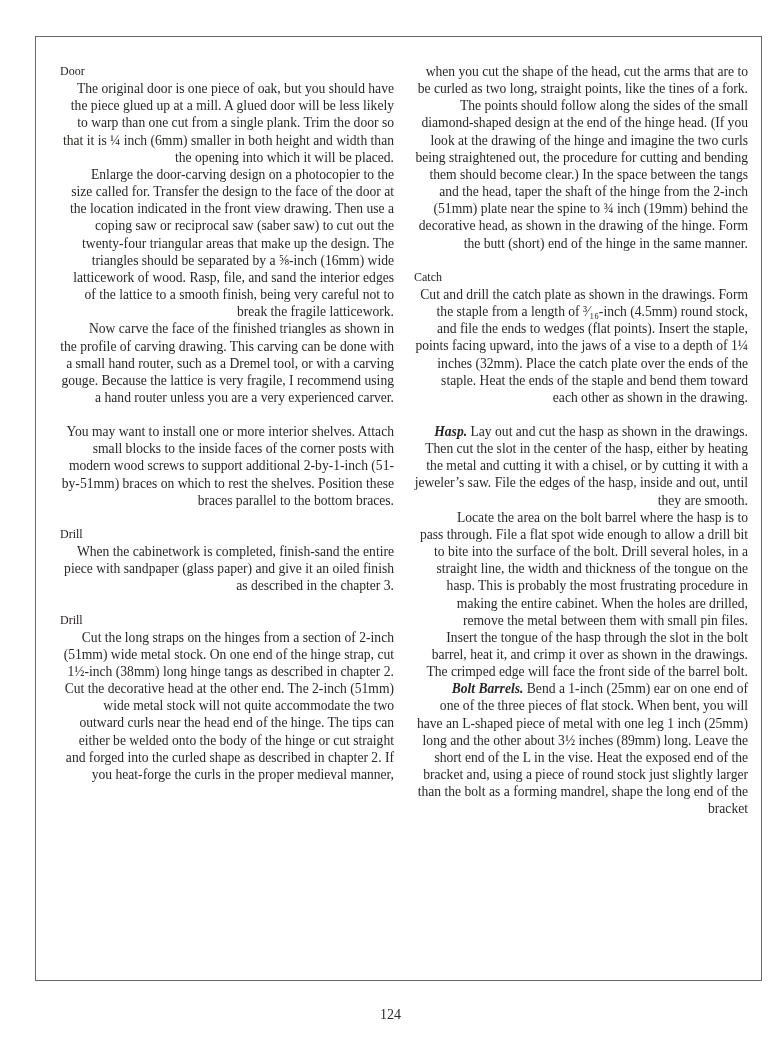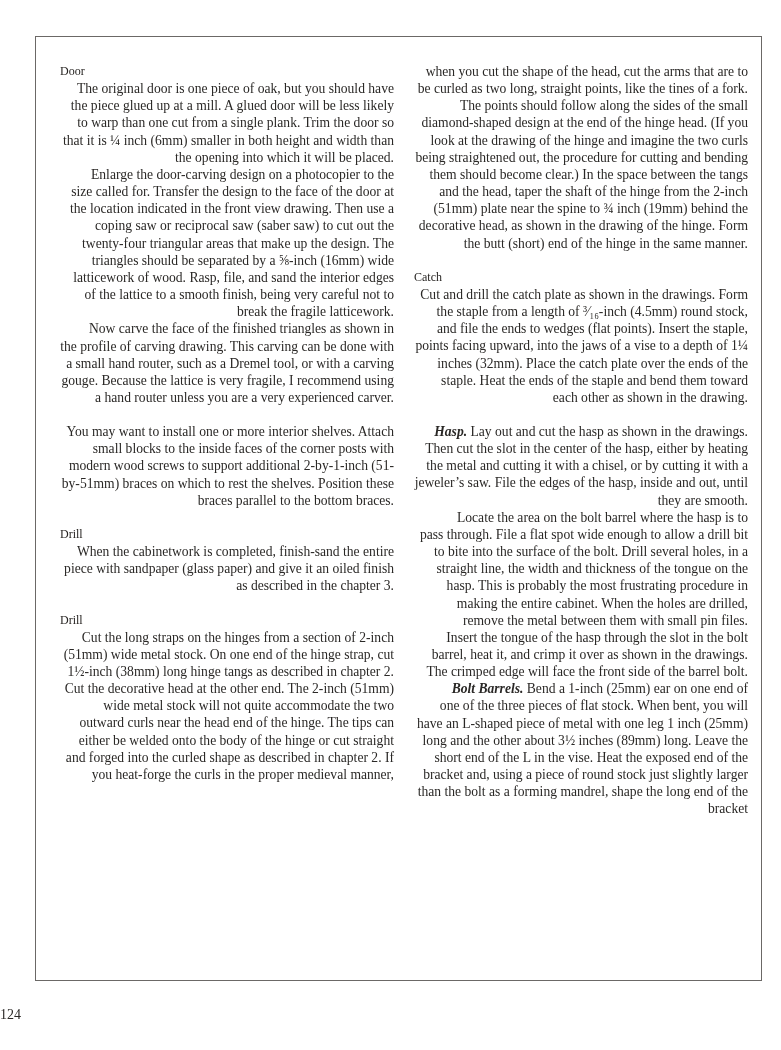--- a/index.html
+++ b/index.html
@@ -48,20 +48,21 @@
     .gap { height: 17px; }
     .runin {
       font-weight: bold;
       font-style: italic;
     }
     .page-number {
       position: absolute;
       left: 0;
       width: 781px;
       top: 1007px;
+      text-align: center;
       font-size: 14px;
       color: #2a2826;
     }
   </style>
 </head>
 <body>
 
 <div class="page-frame"></div>
 
 <div class="column col-left">

